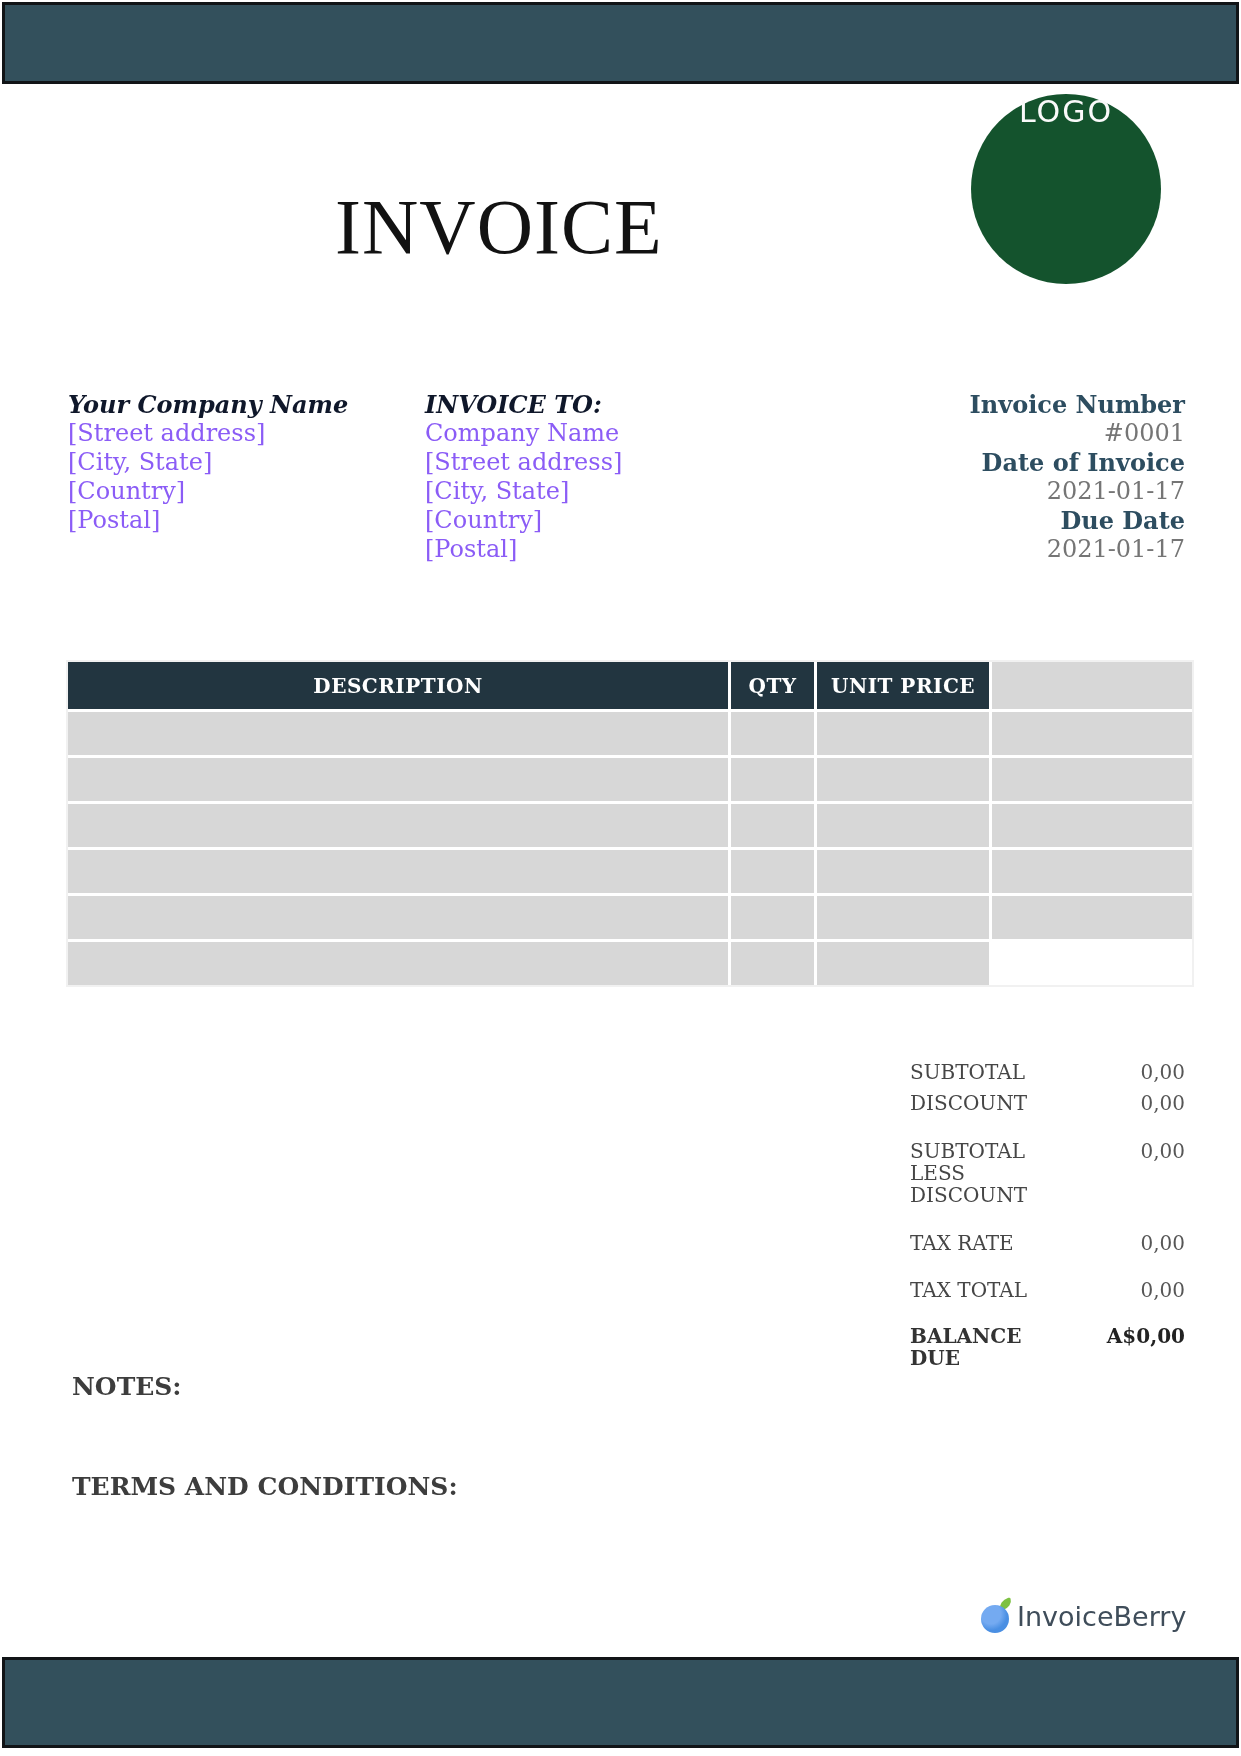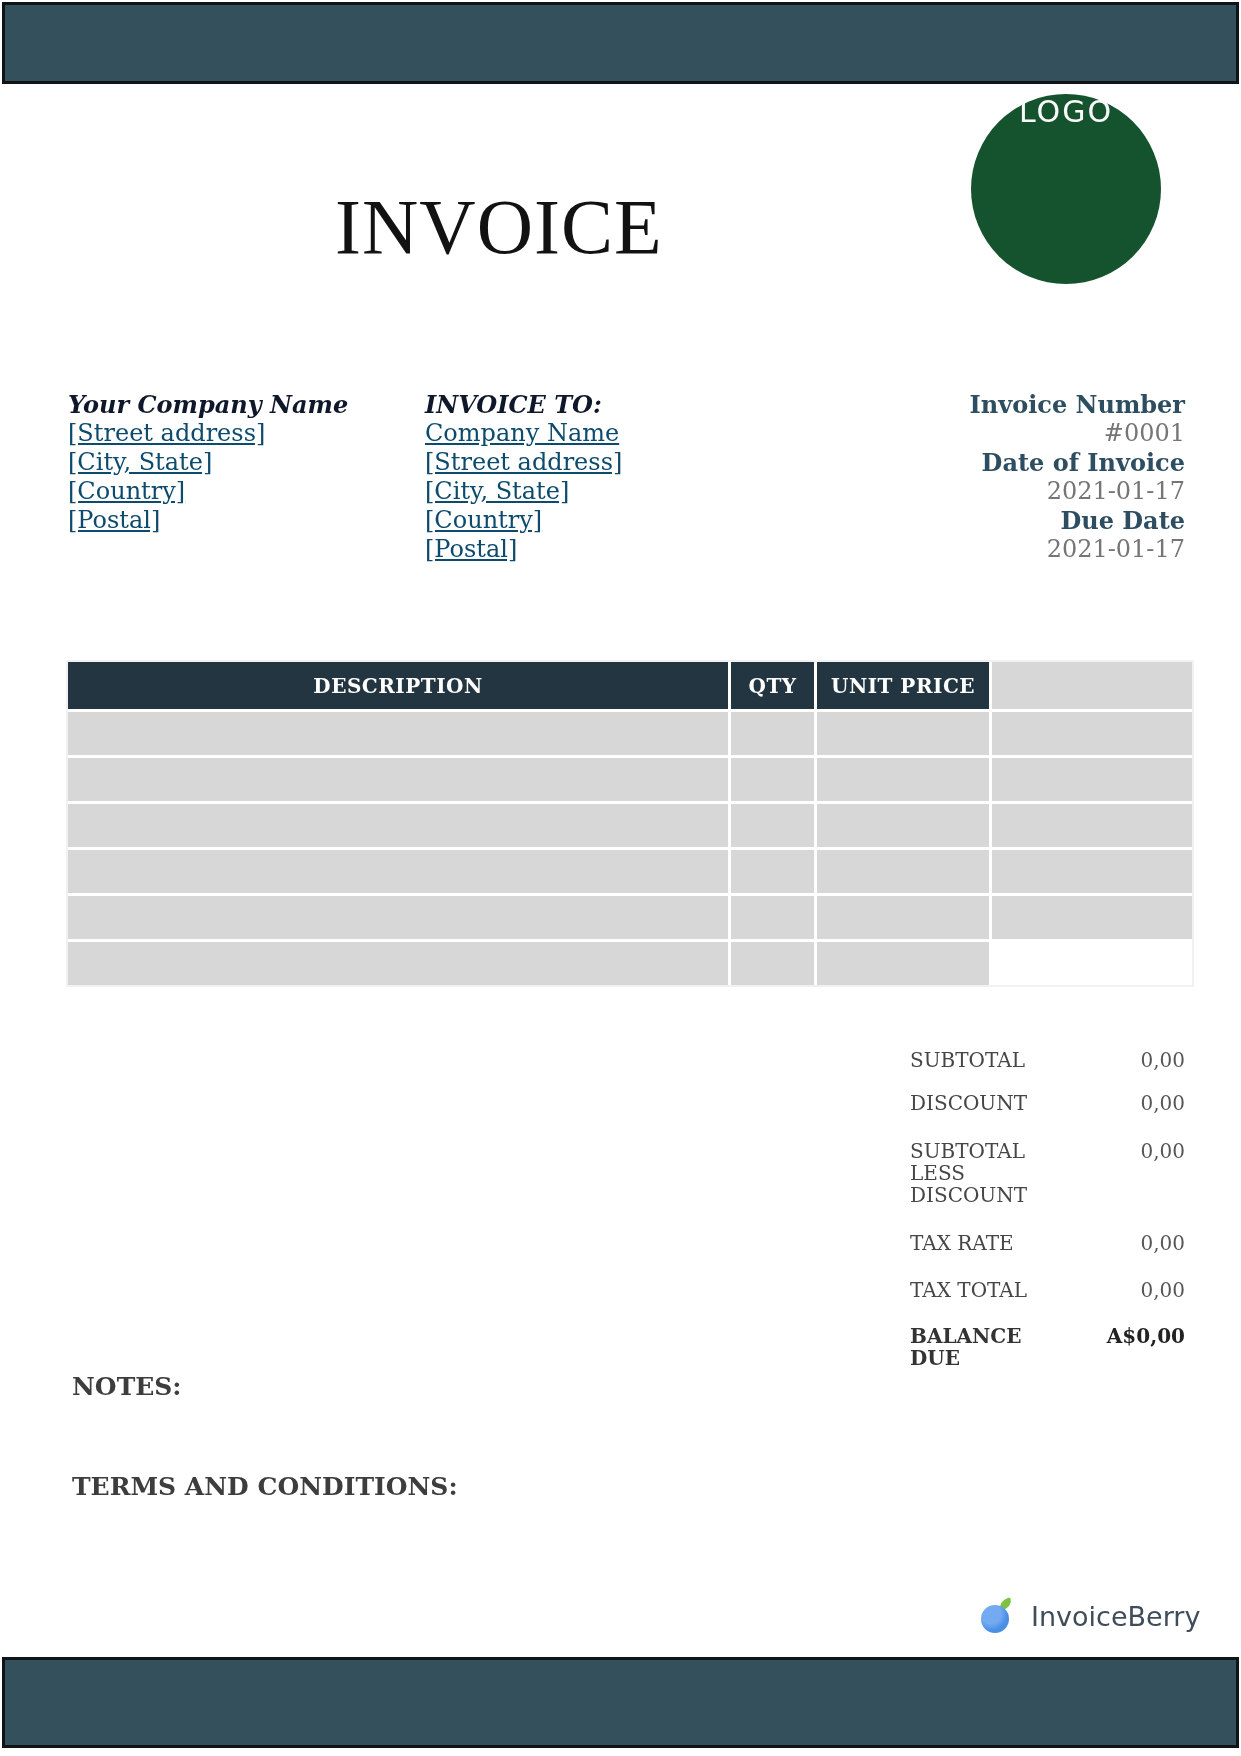--- a/index.html
+++ b/index.html
@@ -32,62 +32,62 @@
   .logo-circle span {
     font-family:"DejaVu Sans", sans-serif; font-size:30px; letter-spacing:2px; color:#fafafa;
   }
 
   
   .info-block { position:absolute; top:390px; font-size:24px; line-height:29px; white-space:nowrap; }
   #company-block { left:68px; }
   #invoiceto-block { left:425px; }
   #meta-block { left:850px; width:335px; text-align:right; }
   .info-heading { font-weight:bold; color:#0f172a;font-style:italic; }
-  .info-line { color:#0c4a6e;text-decoration:underline; }
+  .info-line { color:#8b5cf6; }
   .meta-label { font-weight:bold; color:#2d4d60; }
   .meta-value { color:#757575; }
 
   
   .items-table {
     position:absolute; left:68px; top:662px; width:1124px;
     display:grid; grid-template-columns:660px 83px 172px 200px;
     grid-template-rows:47px repeat(6, 43px);
     gap:3px; background:#ffffff; outline:2px solid #f1f1f1;
   }
   .th {
     background:#223540; color:#ffffff; font-weight:bold; font-size:20px;
     letter-spacing:0.5px; display:flex; align-items:center; justify-content:center;
   }
   .td { background:#d7d7d7; }
 
   
   .totals { position:absolute; left:910px; top:1045px; width:275px; font-size:20px; line-height:22px; }
   .total-row { position:absolute; left:0; width:275px; display:flex; align-items:flex-start; }
-  .total-row:nth-child(1){ top:4px;justify-content:center; }
+  .total-row:nth-child(1){ top:16px;justify-content:center; }
   .total-row:nth-child(2){ top:47px; }
   .total-row:nth-child(3){ top:95px; }
   .total-row:nth-child(4){ top:187px; }
   .total-row:nth-child(5){ top:234px; }
   .total-row:nth-child(6){ top:280px; }
   .t-label { color:#464646; width:155px; white-space:normal; }
   .t-value { color:#565656; margin-left:auto; }
   .total-row.bold .t-label { font-weight:bold; color:#333333; }
   .total-row.bold .t-value { font-weight:bold; color:#222222; }
 
   
   .section-label {
     position:absolute; left:72px; font-size:25px; font-weight:bold;
     color:#3d3d3d; line-height:30px; white-space:nowrap;
   }
   #notes-label { top:1372px; }
   #terms-label { top:1472px; }
 
   
   .brand {
-    position:absolute; left:981px; top:1599px; display:flex; align-items:center; gap:18px;
+    position:absolute; left:981px; top:1599px; display:flex; align-items:center; gap:4px;
     font-family:"DejaVu Sans", sans-serif;
   }
   .berry { position:relative; width:32px; height:34px; }
   .berry-body {
     position:absolute; left:0; top:6px; width:28px; height:28px; border-radius:50%;
     background:radial-gradient(circle at 35% 32%, #74aaf1 0%, #74aaf1 38%, #4a8fe3 62%);
   }
   .berry-leaf {
     position:absolute; right:1px; top:0; width:13px; height:10px;
     background:#7dc142; border-radius:85% 15% 85% 15%; transform:rotate(-18deg);

